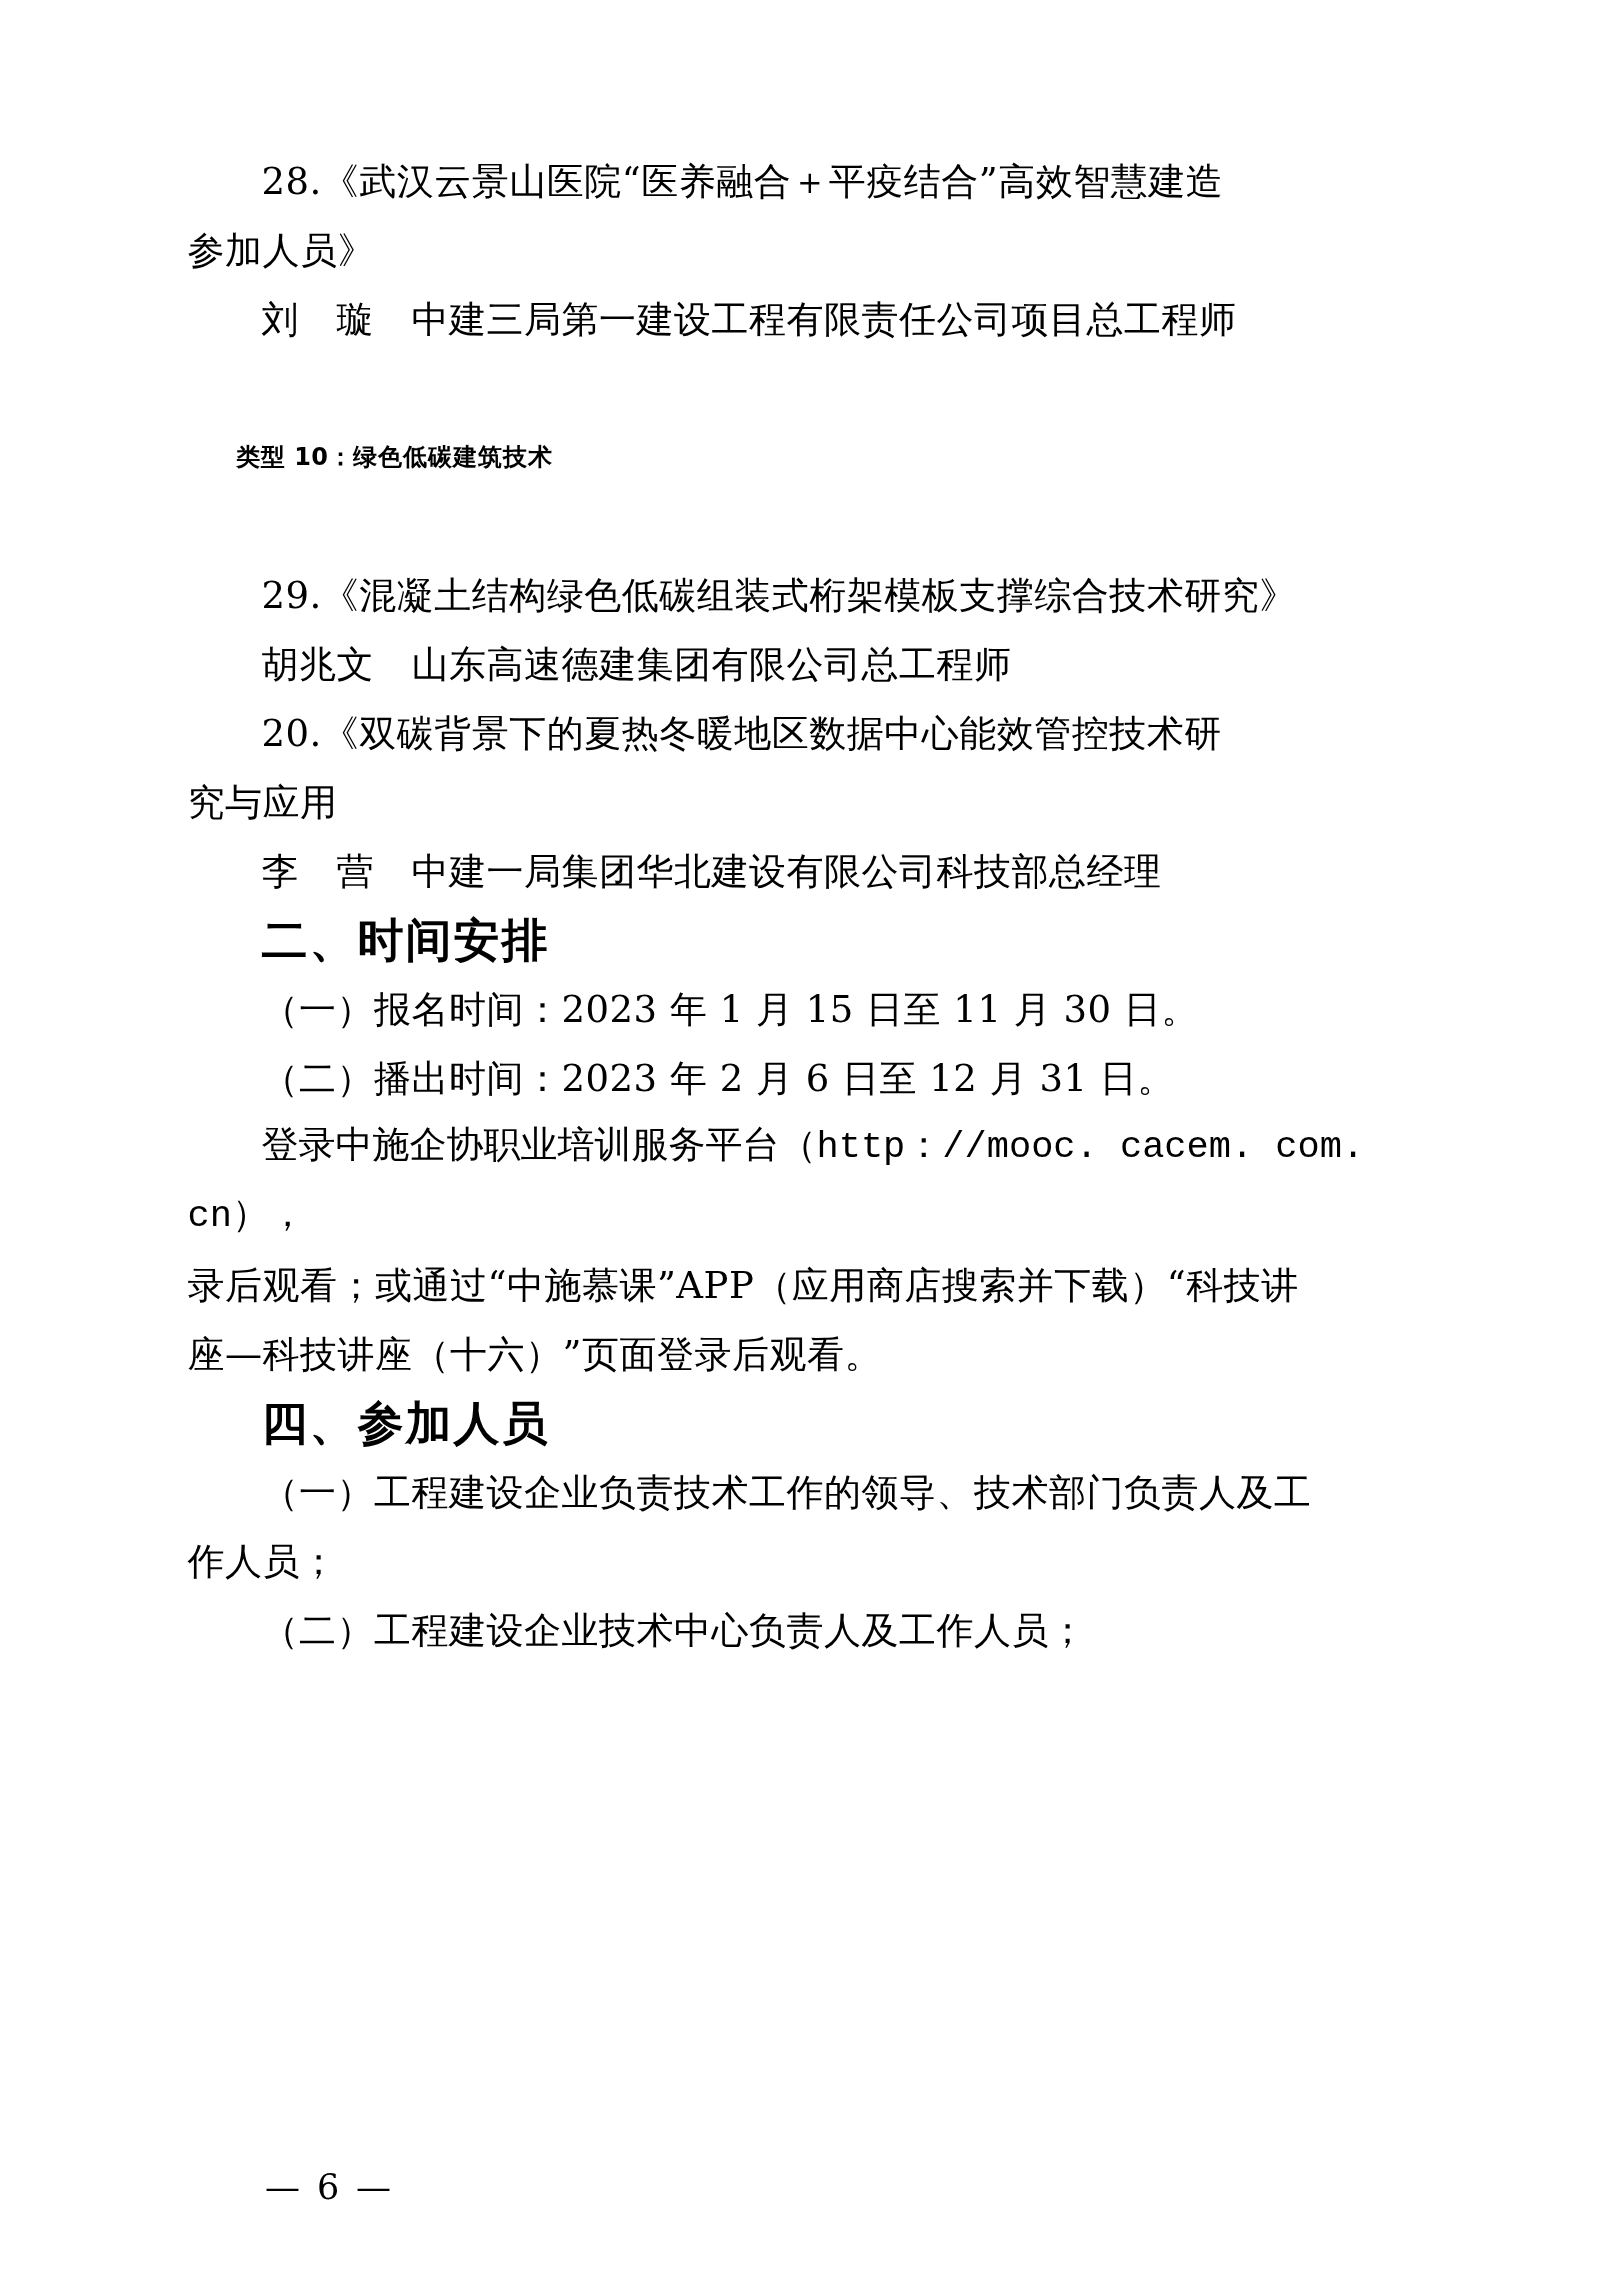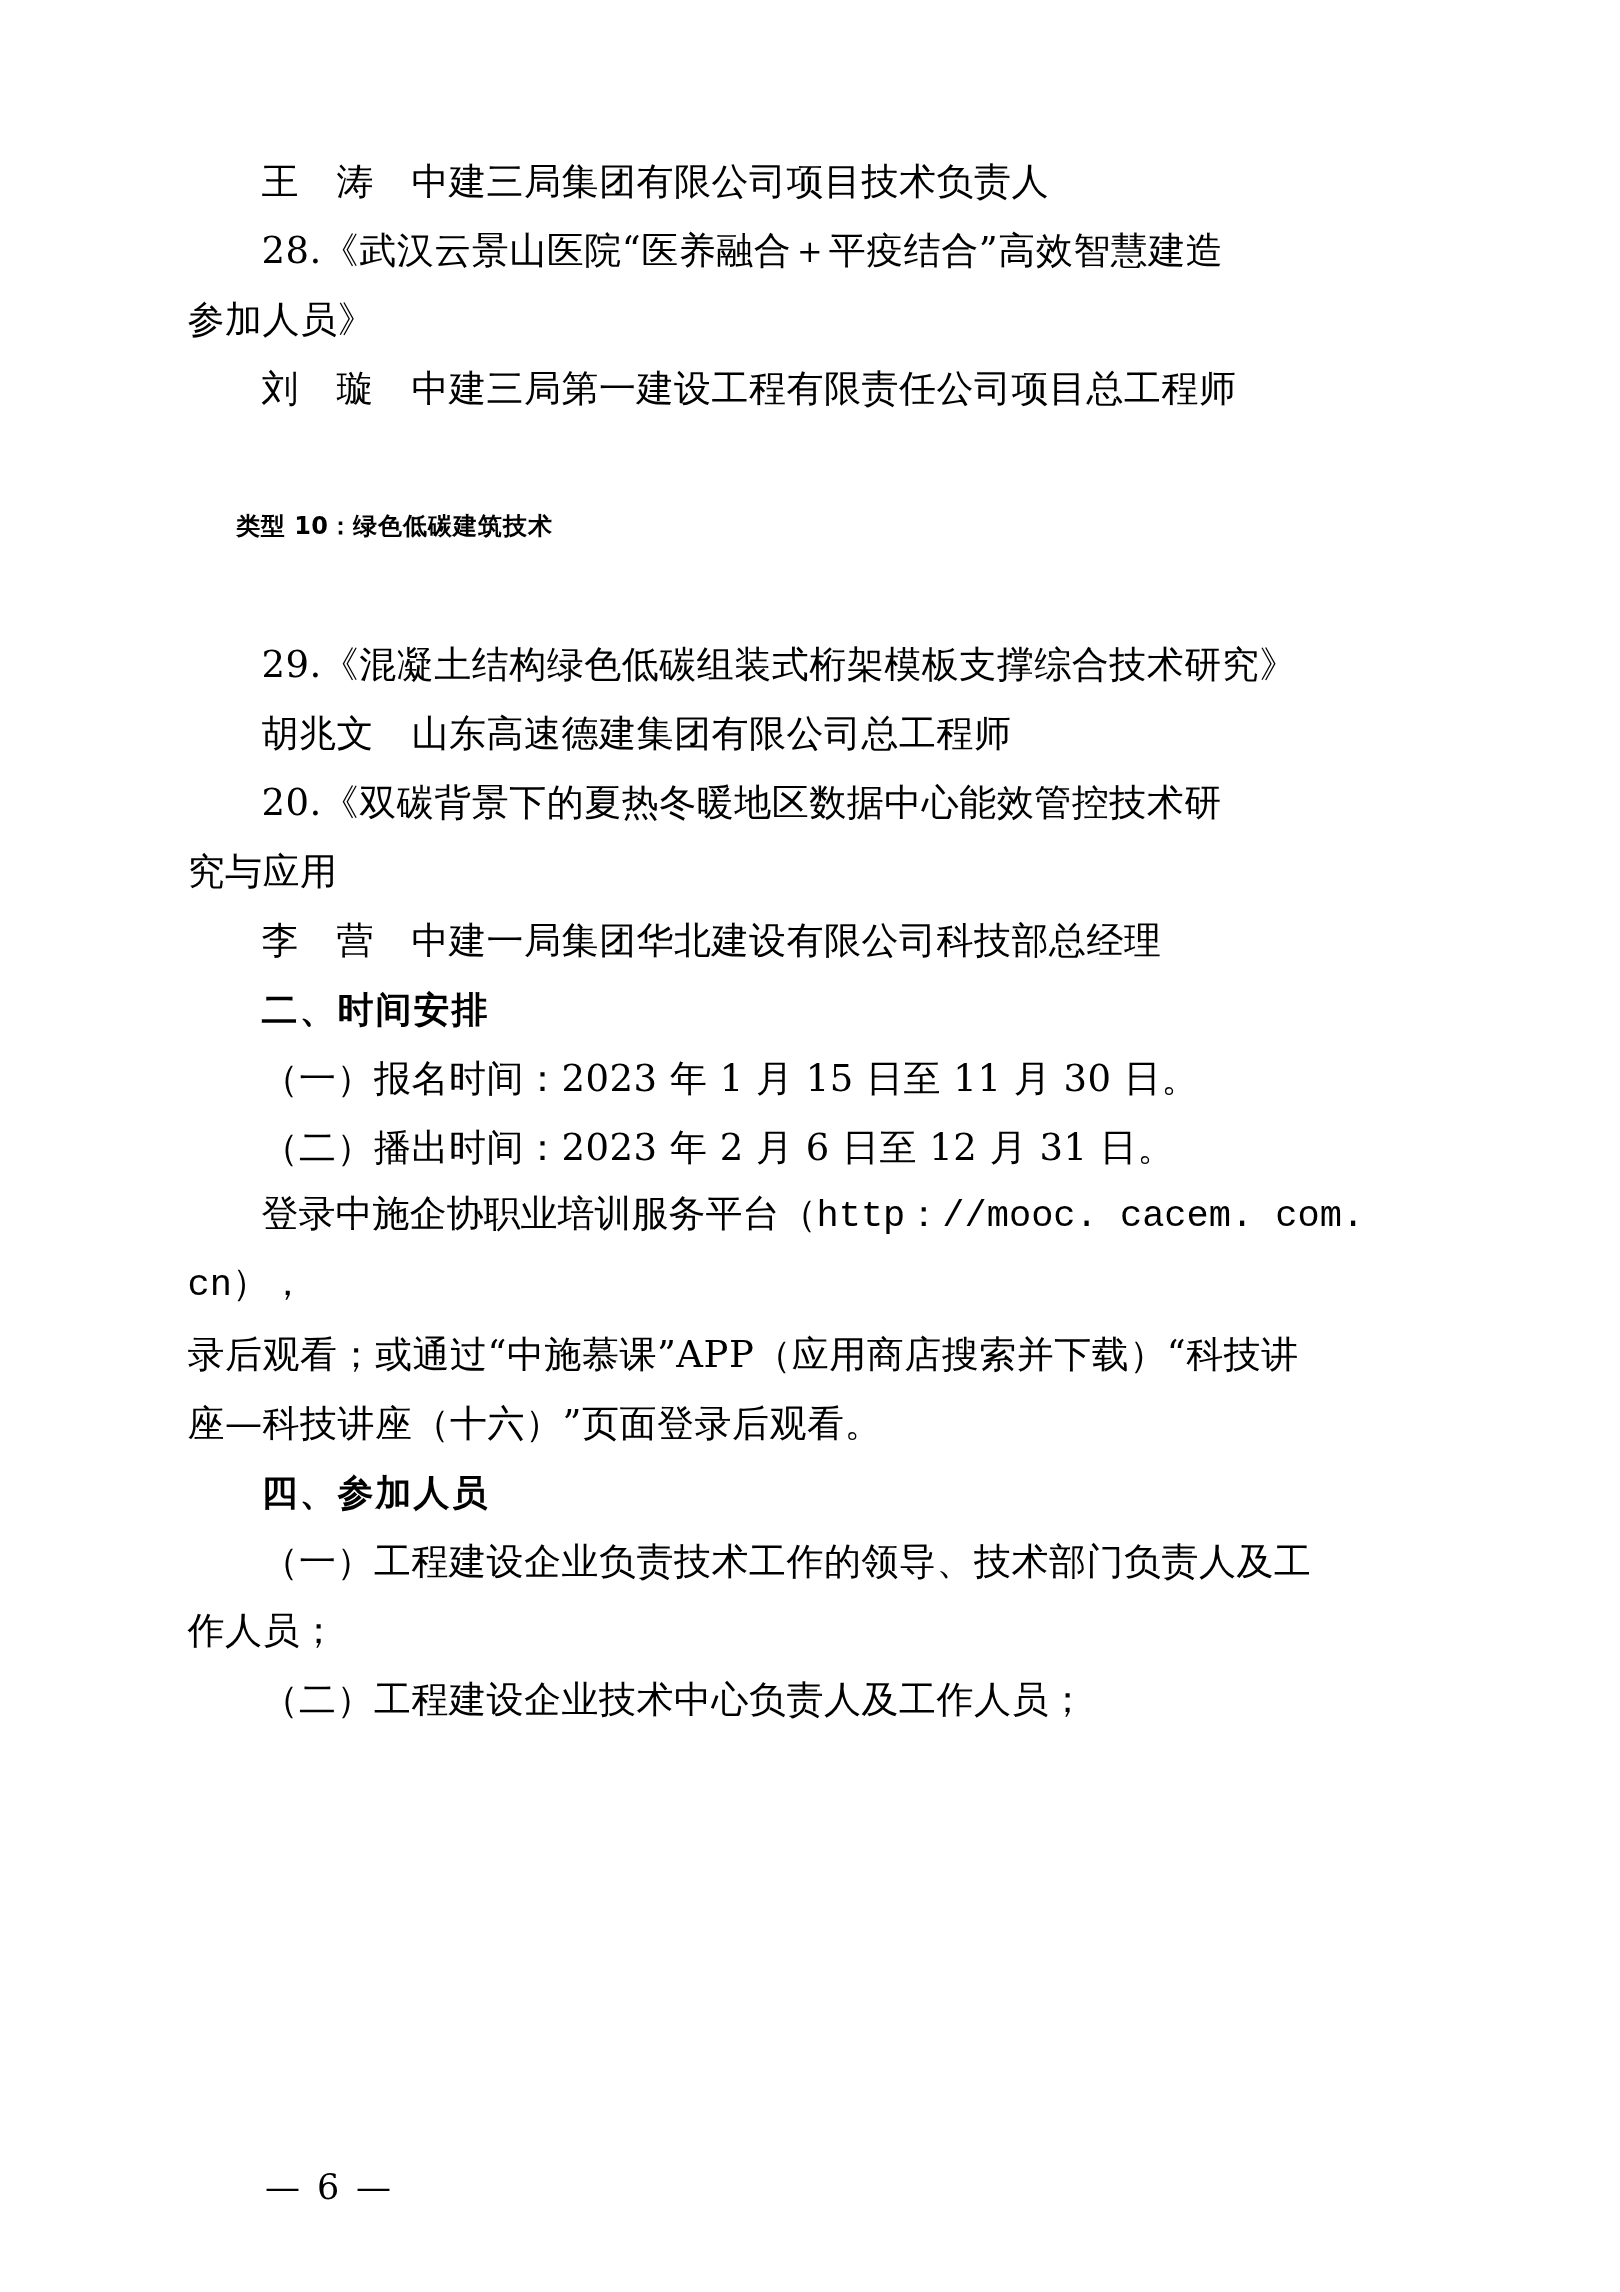--- a/index.html
+++ b/index.html
@@ -34,21 +34,21 @@
     letter-spacing: 0.5px;
     white-space: pre-wrap;
     font-family: "DejaVu Serif", "Liberation Serif", serif;
   }
   .indent {
     text-indent: 74px;
   }
   .heading {
     font-weight: bold;
     font-family: "DejaVu Sans", "Liberation Sans", sans-serif;
-    font-size: 36px;
+    font-size: 46px;
     letter-spacing: 2px;
   }
   .type-heading {
     text-indent: 74px;
     font-size: 24px;
     line-height: 69px;
   }
   .type-heading .lead {
     font-weight: bold;
     font-family: "DejaVu Sans", "Liberation Sans", sans-serif;
@@ -76,21 +76,20 @@
     display: inline-block;
     margin-left: -961px;
   }
 </style>
 </head>
 <body>
 
 <div class="page">
   <div class="doc-body">
 
-    <div class="line indent">王　涛　中建三局集团有限公司项目技术负责人</div>
 
     <div class="line indent">28.《武汉云景山医院“医养融合＋平疫结合”高效智慧建造</div>
     <div class="line">参加人员》</div>
 
     <div class="line indent">刘　璇　中建三局第一建设工程有限责任公司项目总工程师</div>
 
     <div class="line type-heading">
       <span class="lead">类型 10：</span><span class="name">绿色低碳建筑技术</span>
     </div>
 

